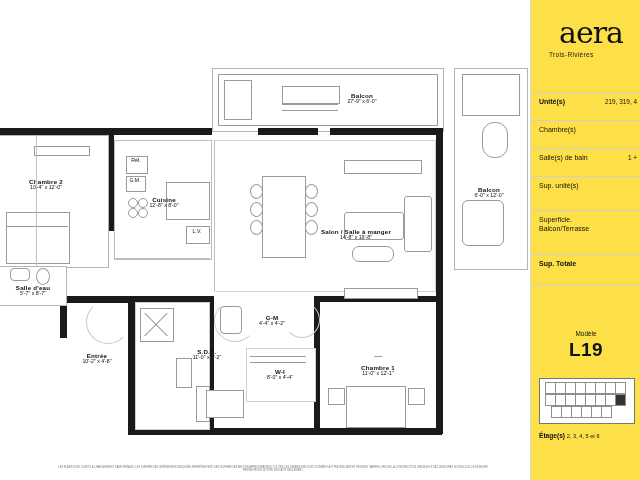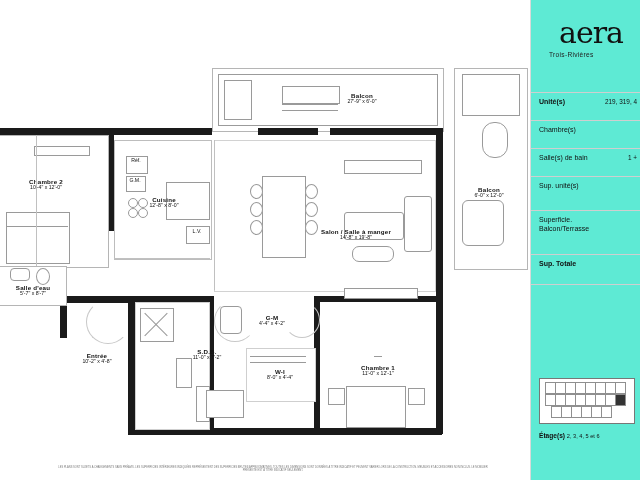--- a/index.html
+++ b/index.html
@@ -20,21 +20,21 @@
   .lbl{position:absolute;text-align:center;line-height:1.15;color:#111;}
   .lbl .nm{font-size:6.2px;font-weight:bold;letter-spacing:.2px;}
   .lbl .dim{font-size:5.2px;}
   .hair{position:absolute;background:#9a9a9a;}
   .hair2{position:absolute;background:#c0c0c0;}
   .fix{position:absolute;border:1px solid #9a9a9a;background:#fff;}
   .fixr{position:absolute;border:1px solid #9a9a9a;background:#fff;border-radius:50%;}
   .arc{position:absolute;border:1px solid #c8c8c8;border-radius:50%;border-right-color:transparent;border-top-color:transparent;}
 
   
-  #panel{position:absolute;left:530px;top:0;width:110px;height:480px;background:#5eead4;border-left:1px solid #d9d9d9;}
+  #panel{position:absolute;left:530px;top:0;width:110px;height:480px;background:#fde047;border-left:1px solid #d9d9d9;}
   #logo{position:absolute;left:0;top:18px;width:110px;text-align:left;}
   #logo .word{font-family:"DejaVu Serif", serif;font-size:30px;letter-spacing:-1px;color:#111;padding-left:28px;line-height:1;}
   #logo .sub{font-size:6.6px;color:#222;padding-left:18px;margin-top:3px;letter-spacing:.3px;}
 
   .prow{position:absolute;left:0;width:110px;border-top:1px solid #cfcfcf;}
   .prow .k{position:absolute;left:8px;top:5px;font-size:7px;font-weight:bold;color:#111;}
   .prow .k.norm{font-weight:normal;}
   .prow .v{position:absolute;right:4px;top:5px;font-size:6.4px;color:#111;text-align:right;}
   .prow .k2{position:absolute;left:8px;top:14px;font-size:7px;color:#111;}
 
@@ -236,20 +236,24 @@
       <div class="k2">Balcon/Terrasse</div>
       <div class="v"></div>
     </div>
 
     <div class="prow" style="top:254px;height:30px;">
       <div class="k">Sup. Totale</div>
       <div class="v"></div>
     </div>
     <div class="prow" style="top:284px;height:0;"></div>
 
+    <div id="model">
+      <div class="mt">Modèle</div>
+      <div class="mv">L19</div>
+    </div>
 
     <div id="keyplan">
 
       <div class="kp" style="left:2px;top:6px;width:94px;height:44px;border-color:#777;"></div>
       <div class="kp" style="left:8px;top:10px;width:9px;height:10px;"></div>
       <div class="kp" style="left:18px;top:10px;width:9px;height:10px;"></div>
       <div class="kp" style="left:28px;top:10px;width:9px;height:10px;"></div>
       <div class="kp" style="left:38px;top:10px;width:9px;height:10px;"></div>
       <div class="kp" style="left:48px;top:10px;width:9px;height:10px;"></div>
       <div class="kp" style="left:58px;top:10px;width:9px;height:10px;"></div>

